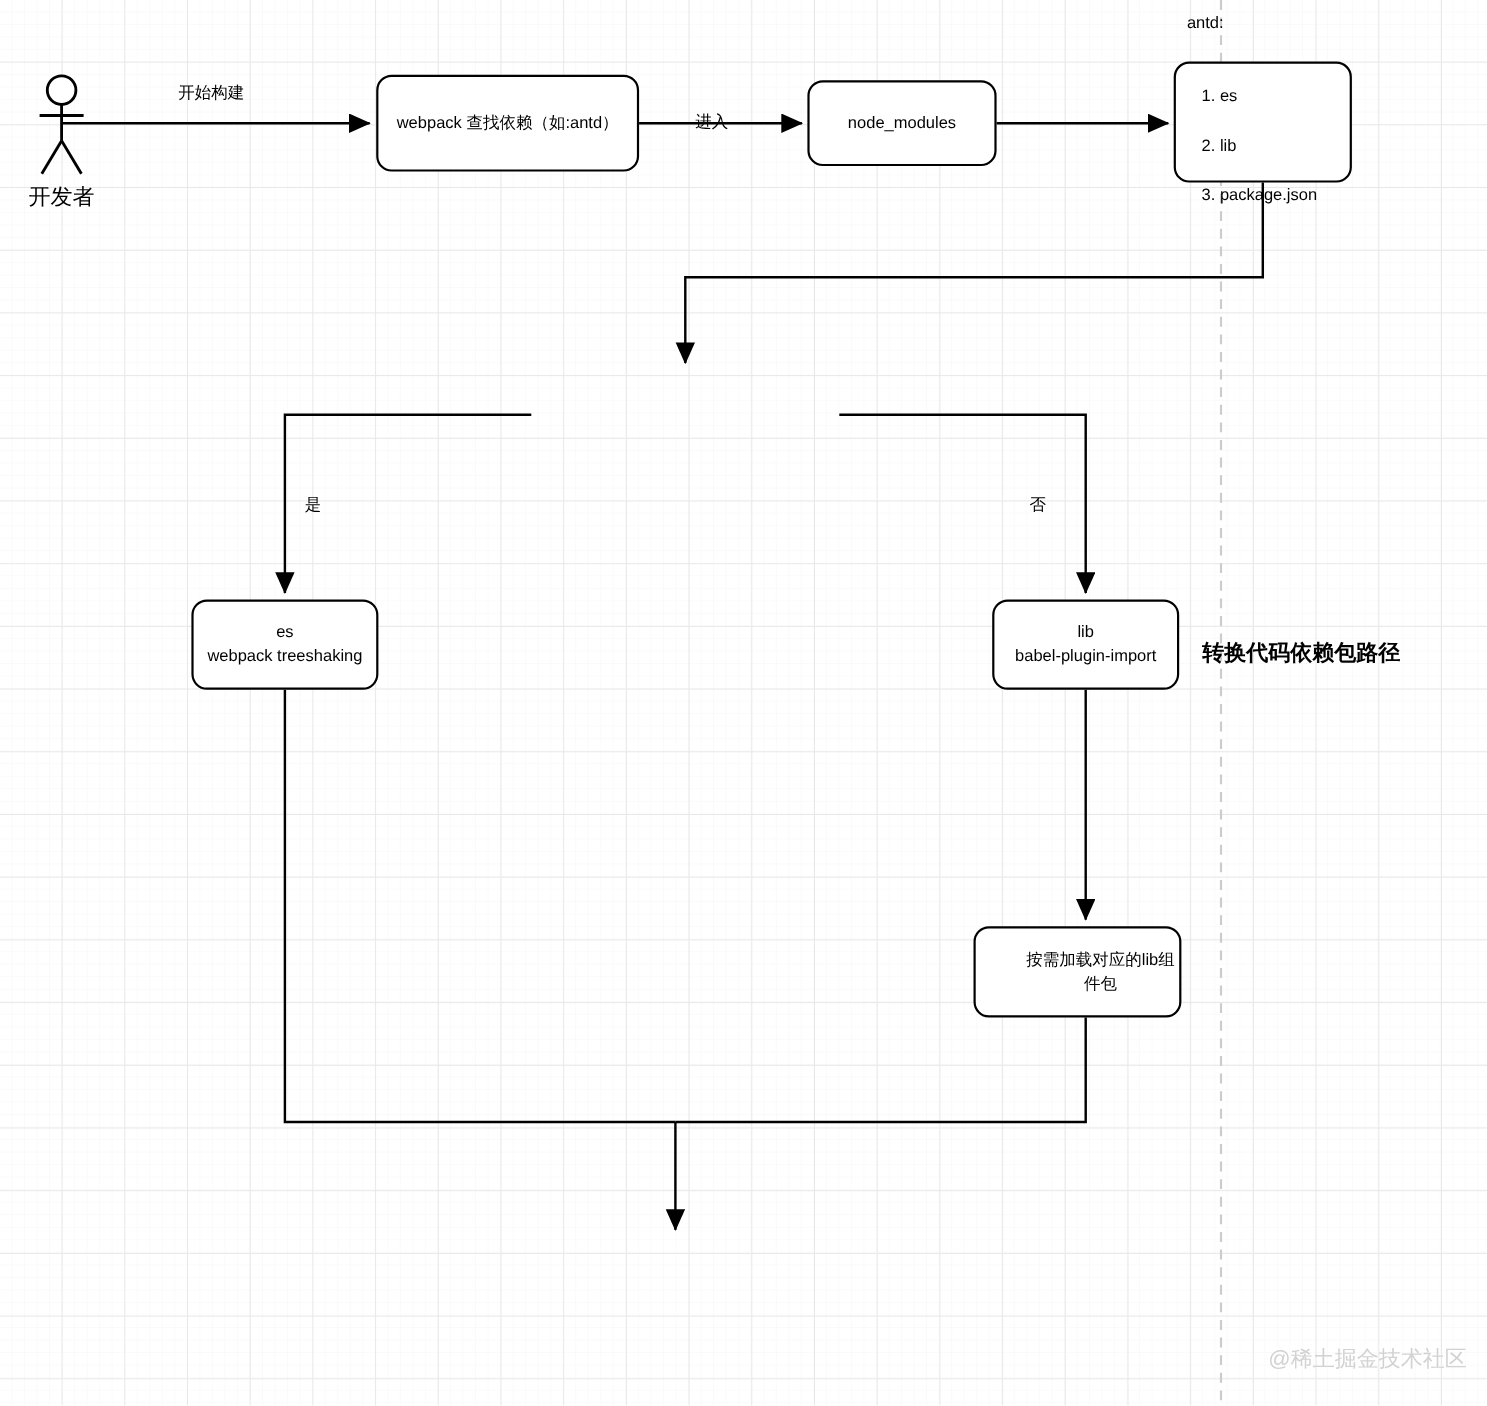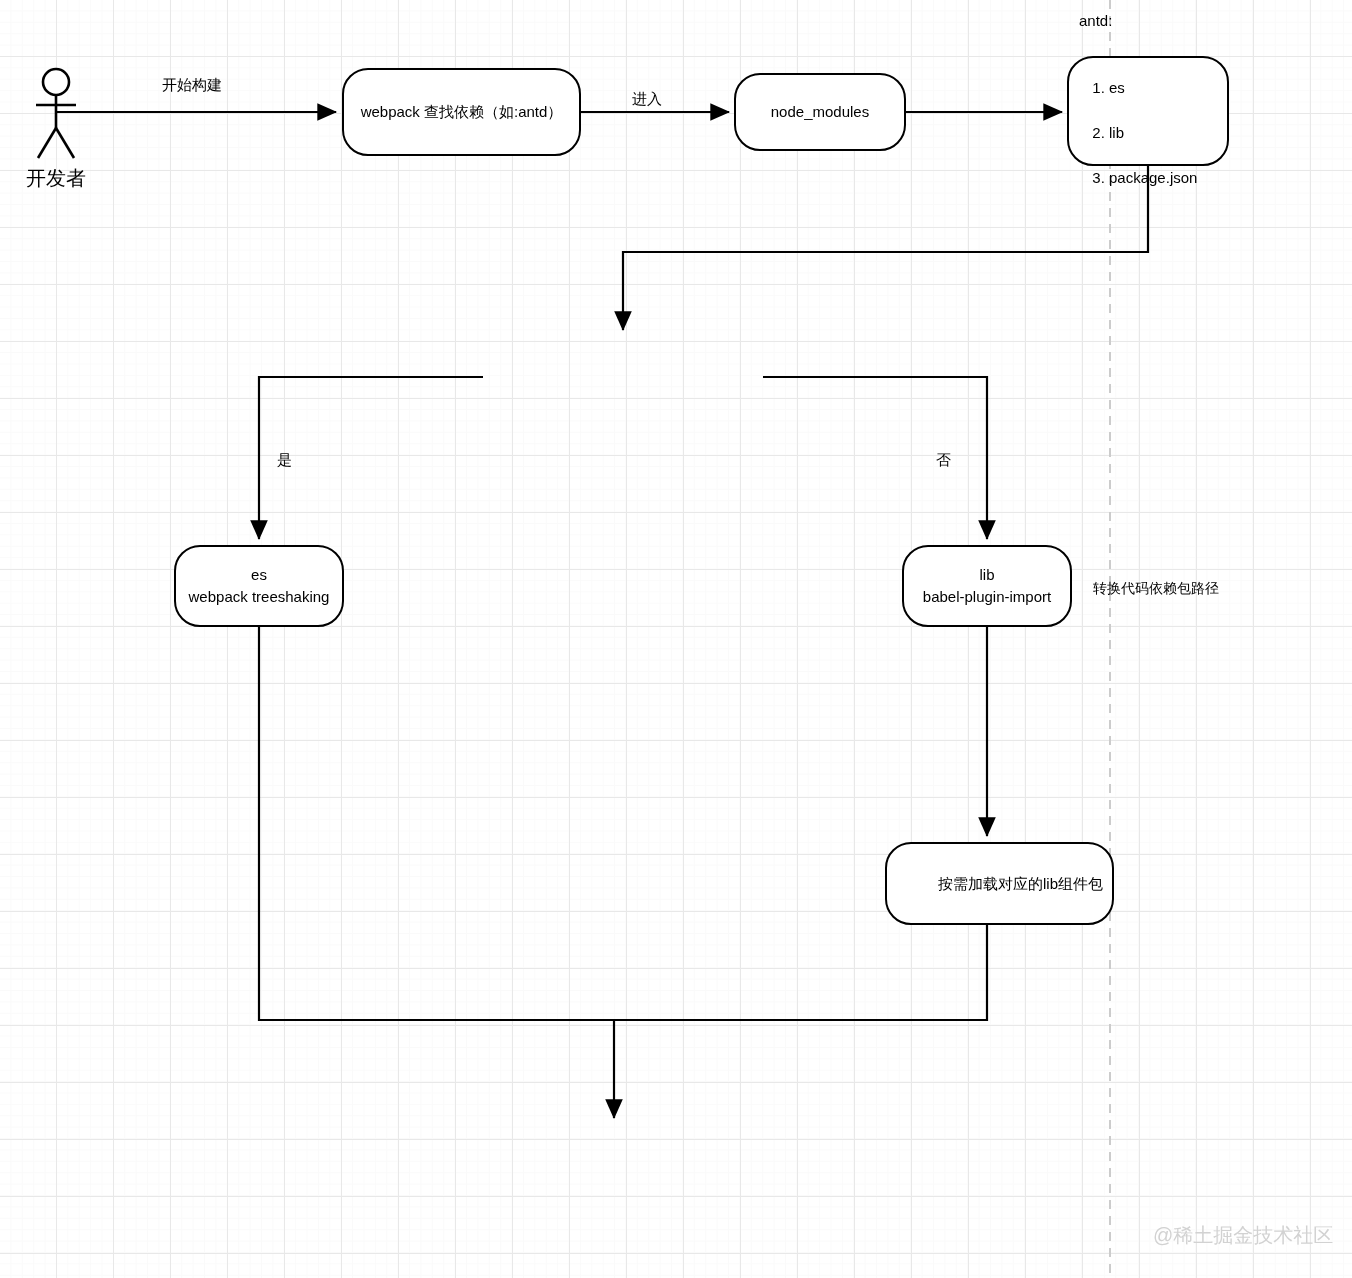--- a/index.html
+++ b/index.html
@@ -33,21 +33,21 @@
     position: absolute;
     left: 0; top: 0;
     width: 1352px;
     height: 1278px;
     pointer-events: none;
   }
   .node {
     position: absolute;
     box-sizing: border-box;
     border: 2.2px solid #000000;
-    border-radius: 26px;
+    border-radius: 14px;
     background: #ffffff;
     display: flex;
     align-items: center;
     justify-content: center;
     text-align: center;
     color: #000000;
     font-size: 15px;
     line-height: 1.45;
     white-space: pre-line;
   }
@@ -58,22 +58,23 @@
   .edge-label {
     position: absolute;
     color: #000000;
     font-size: 15px;
     line-height: 1;
     white-space: nowrap;
   }
   .note {
     position: absolute;
     color: #000000;
-    font-size: 14px;
+    font-size: 20px;
     white-space: nowrap;
+    font-weight: bold;
   }
   .actor-label {
     position: absolute;
     color: #000000;
     font-size: 20px;
     white-space: nowrap;
     text-align: center;
   }
   .antd-list {
     margin: 0;
@@ -136,21 +137,21 @@
 
     <path d="M987,925 L987,1020 L614,1020" stroke="#000000" stroke-width="2.2" fill="none"></path>
 
     <path d="M614,1020 L614,1118" stroke="#000000" stroke-width="2.2" fill="none" marker-end="url(#arrow)"></path>
   </svg>
 
   <div class="actor-label" style="left:20px; top:165px; width:72px;">开发者</div>
 
   <div class="edge-label" style="left:162px; top:77px;text-align:center;">开始构建</div>
 
-  <div class="edge-label" style="left:632px; top:91px;">进入</div>
+  <div class="edge-label" style="left:632px; top:103px;">进入</div>
 
   <div class="edge-label" style="left:277px; top:452px;">是</div>
 
   <div class="edge-label" style="left:936px; top:452px;">否</div>
 
   <div class="note" style="left:1093px; top:580px;">转换代码依赖包路径</div>
 
   <div class="node" style="left:342px; top:68px; width:239px; height:88px;">webpack 查找依赖（如:antd）</div>
 
   <div class="node" style="left:734px; top:73px; width:172px; height:78px;">node_modules</div>
@@ -166,18 +167,18 @@
     </div>
   </div>
 
 
   <div class="node" style="left:174px; top:545px; width:170px; height:82px;">es
 webpack treeshaking</div>
 
   <div class="node" style="left:902px; top:545px; width:170px; height:82px;">lib
 babel-plugin-import</div>
 
-  <div class="node" style="left:885px; top:842px; width:229px; height:83px;padding-left:42px;">按需加载对应的lib组件包</div>
+  <div class="node" style="left:885px; top:842px; width:189px; height:83px;padding-left:42px;">按需加载对应的lib组件包</div>
 
 
   <div class="watermark" style="left:1153px; top:1222px;">@稀土掘金技术社区</div>
 
 </div>
 
 </body></html>

